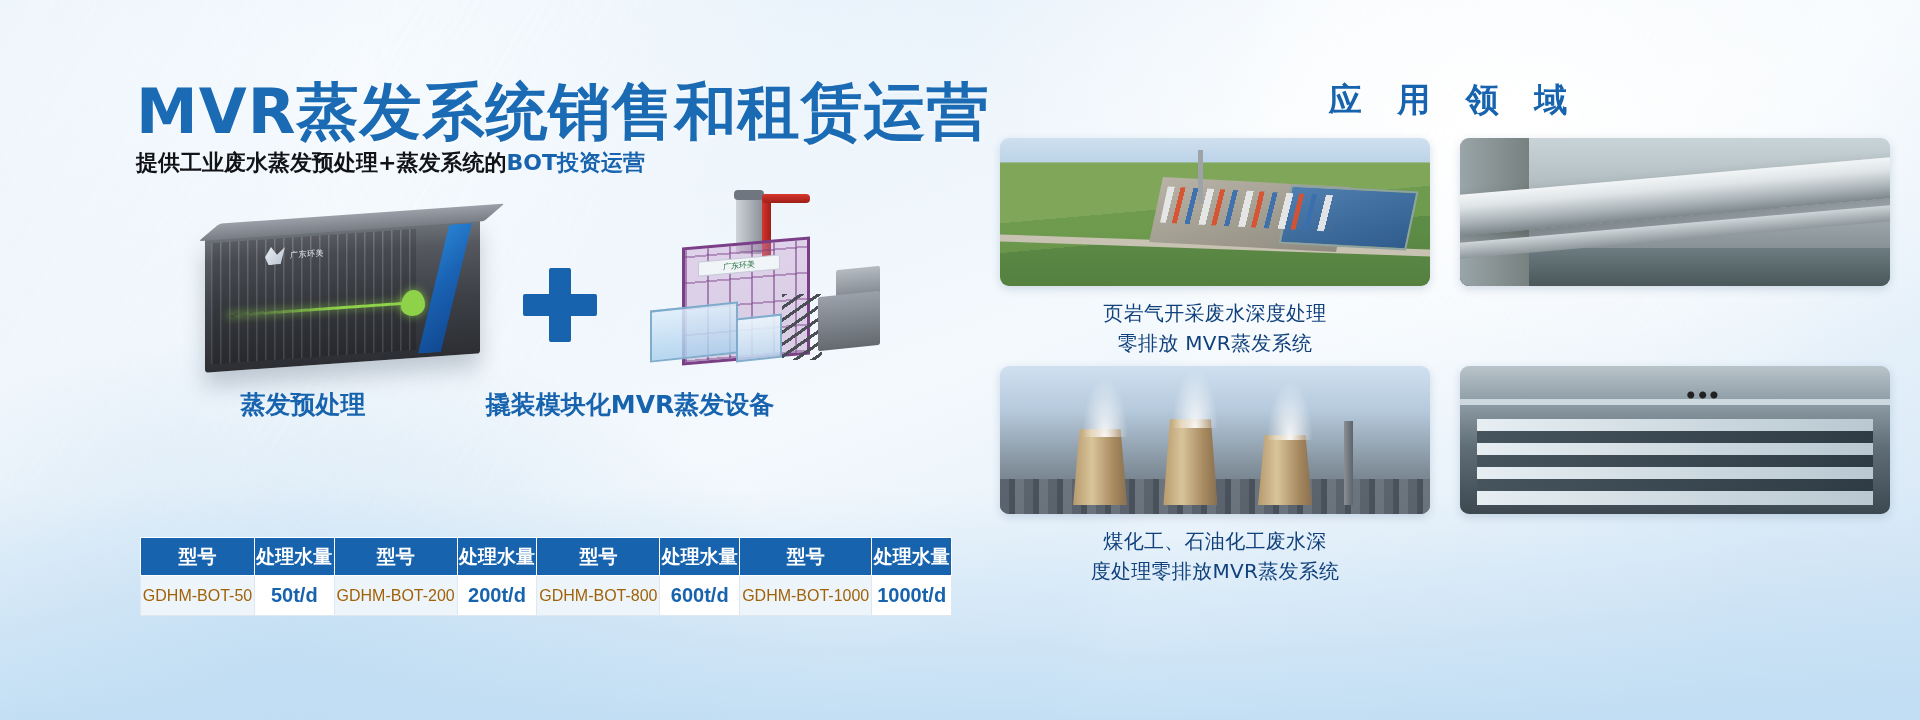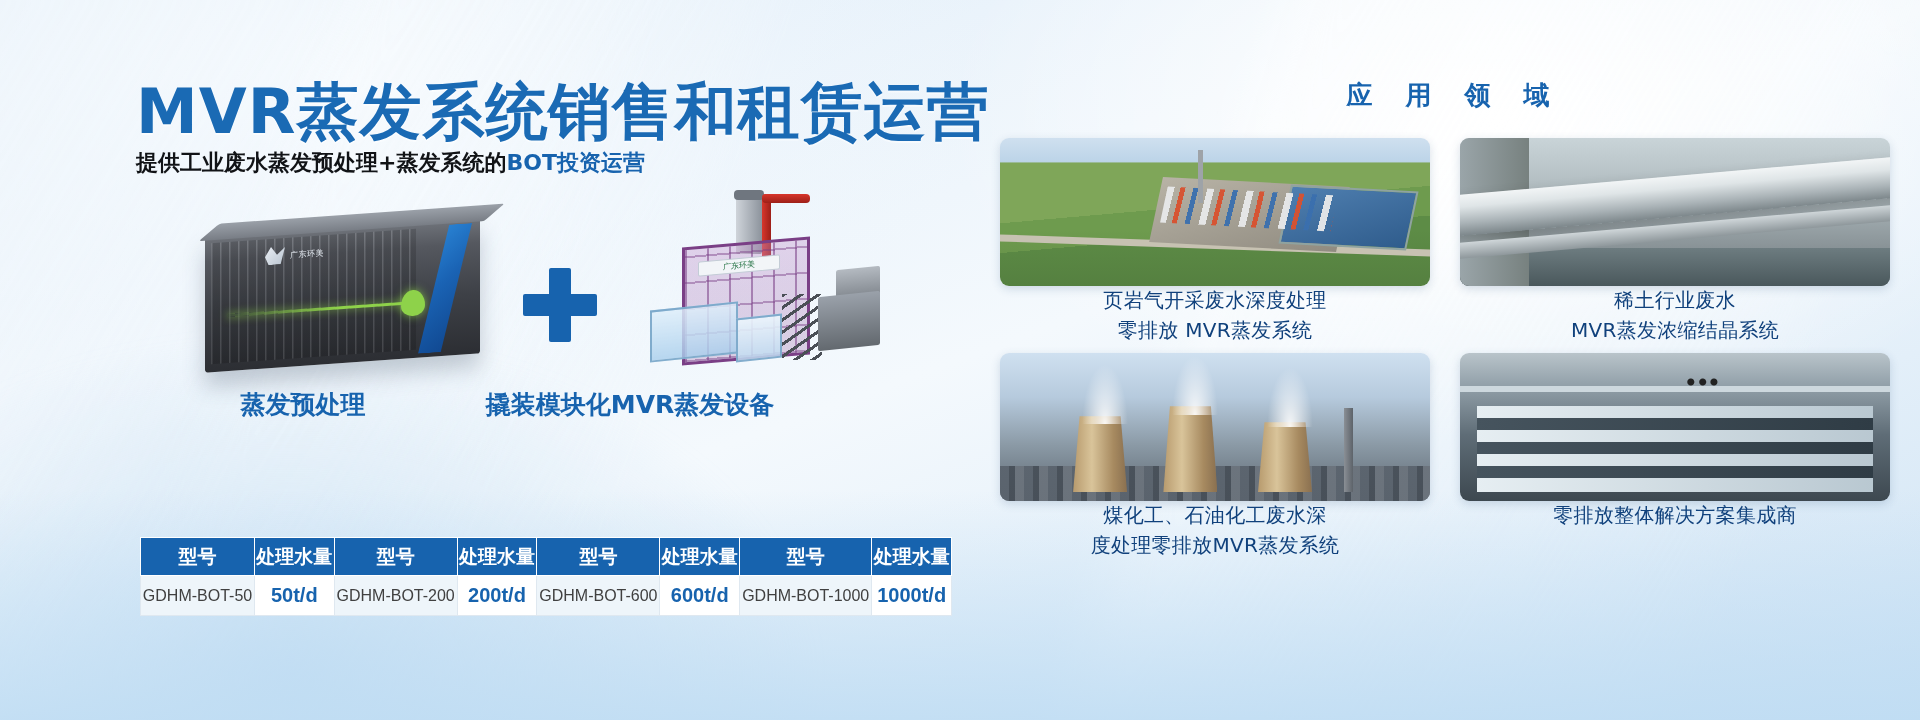--- a/index.html
+++ b/index.html
@@ -187,44 +187,44 @@
     position: absolute; left: 140px; top: 537px;
     border-collapse: collapse; width: 812px;
     font-family: "Liberation Sans", "DejaVu Sans", sans-serif;
   }
   .spec-table th {
     background: #1763ae; color: #ffffff; font-size: 19px; font-weight: 600;
     height: 38px; border: 1px solid #ffffff; text-align: center; white-space: nowrap;
   }
   .spec-table td {
     height: 40px; border: 1px solid #dfe8f0; text-align: center; white-space: nowrap;
-    font-size: 16px; color: #404040; background: #eef5fa;
+    font-size: 16px; color: #a16207; background: #eef5fa;
   }
   .spec-table td.val {
     background: #ffffff; color: #1763ae; font-weight: 700; font-size: 20px;
   }
 
   
   .right { position: absolute; left: 980px; top: 0; width: 940px; height: 720px; }
   .apps-title {
     position: absolute; left: 8px; right: 0; top: 78px; text-align: center;
-    font-size: 26px; font-weight: 700; color: #1763ae; letter-spacing: 12px;
+    font-size: 33px; font-weight: 700; color: #1763ae; letter-spacing: 12px;
     font-family: "DejaVu Sans", "Liberation Sans", sans-serif;
   }
   .cards {
     position: absolute; left: 20px; top: 138px; width: 900px;
     display: grid; grid-template-columns: 1fr 1fr; gap: 8px 20px;
   }
   .card { width: 430px; }
   .thumb {
     width: 430px; height: 148px; border-radius: 9px; overflow: hidden;
     box-shadow: 0 3px 10px rgba(40,80,120,.18); position: relative;
   }
   .cap {
-    text-align: center; font-size: 20px; line-height: 1.48;
+    margin-top: 13px; text-align: center; font-size: 20px; line-height: 1.48;
     color: #10417c; font-weight: 500; letter-spacing: .3px;
     font-family: "DejaVu Sans", "Liberation Sans", sans-serif;
   }
   .cap .l2 { display: block; }
 
   
   .t1 {
     background:
       linear-gradient(180deg,#cfe0ef 0%, #bcd4e8 16%, rgba(188,212,232,0) 17%),
       linear-gradient(180deg, rgba(0,0,0,0) 62%, rgba(40,60,30,.15) 100%),
@@ -405,21 +405,21 @@
           <th>型号</th>
           <th>处理水量</th>
         </tr>
       </thead>
       <tbody>
         <tr>
           <td>GDHM-BOT-50</td>
           <td class="val">50t/d</td>
           <td>GDHM-BOT-200</td>
           <td class="val">200t/d</td>
-          <td>GDHM-BOT-600</td>
+          <td>GDHM-BOT-800</td>
           <td class="val">600t/d</td>
           <td>GDHM-BOT-1000</td>
           <td class="val">1000t/d</td>
         </tr>
       </tbody>
     </table>
   </div>
 
   <div class="right">
     <div class="apps-title">应 用 领 域</div>
@@ -439,24 +439,20 @@
           <span class="l2">零排放 MVR蒸发系统</span>
         </div>
       </div>
 
       <div class="card">
         <div class="thumb t2">
           <div class="water"></div>
           <div class="wall"></div>
           <div class="pipe-main"></div>
           <div class="pipe-small"></div>
-        </div>
-        <div class="cap">
-          <span>稀土行业废水</span>
-          <span class="l2">MVR蒸发浓缩结晶系统</span>
         </div>
       </div>
 
       <div class="card">
         <div class="thumb t3">
           <div class="city"></div>
           <div class="tw a"></div>
           <div class="tw b"></div>
           <div class="tw c"></div>
           <div class="stack"></div>
@@ -476,19 +472,18 @@
           <div class="people"></div>
           <div class="lane l1"></div>
           <div class="basin b1"></div>
           <div class="lane l2"></div>
           <div class="basin b2"></div>
           <div class="lane l3"></div>
           <div class="basin b3"></div>
           <div class="lane l4"></div>
         </div>
         <div class="cap">
-          <span class="l2">零排放整体解决方案集成商</span>
         </div>
       </div>
 
     </div>
   </div>
 </div>
 
 </body></html>

